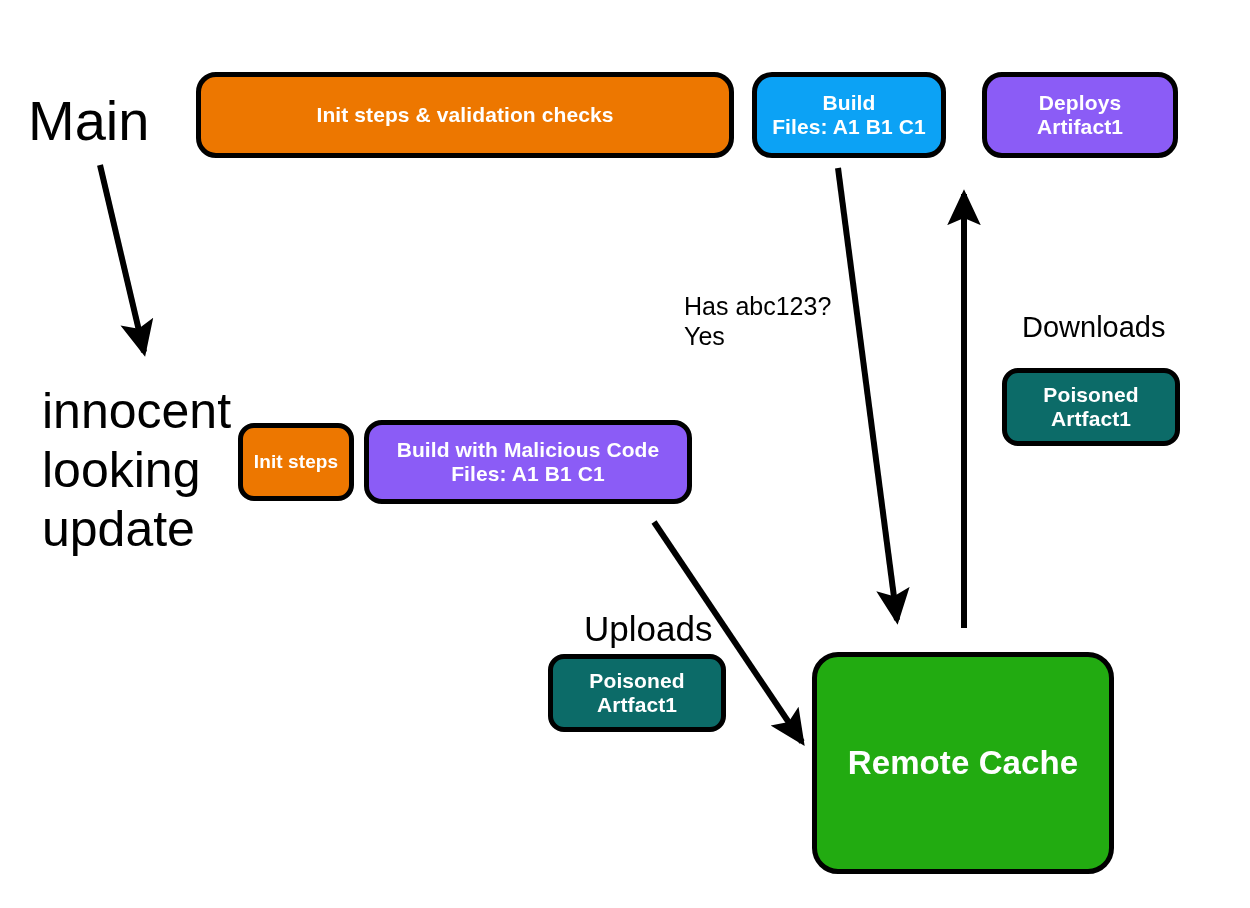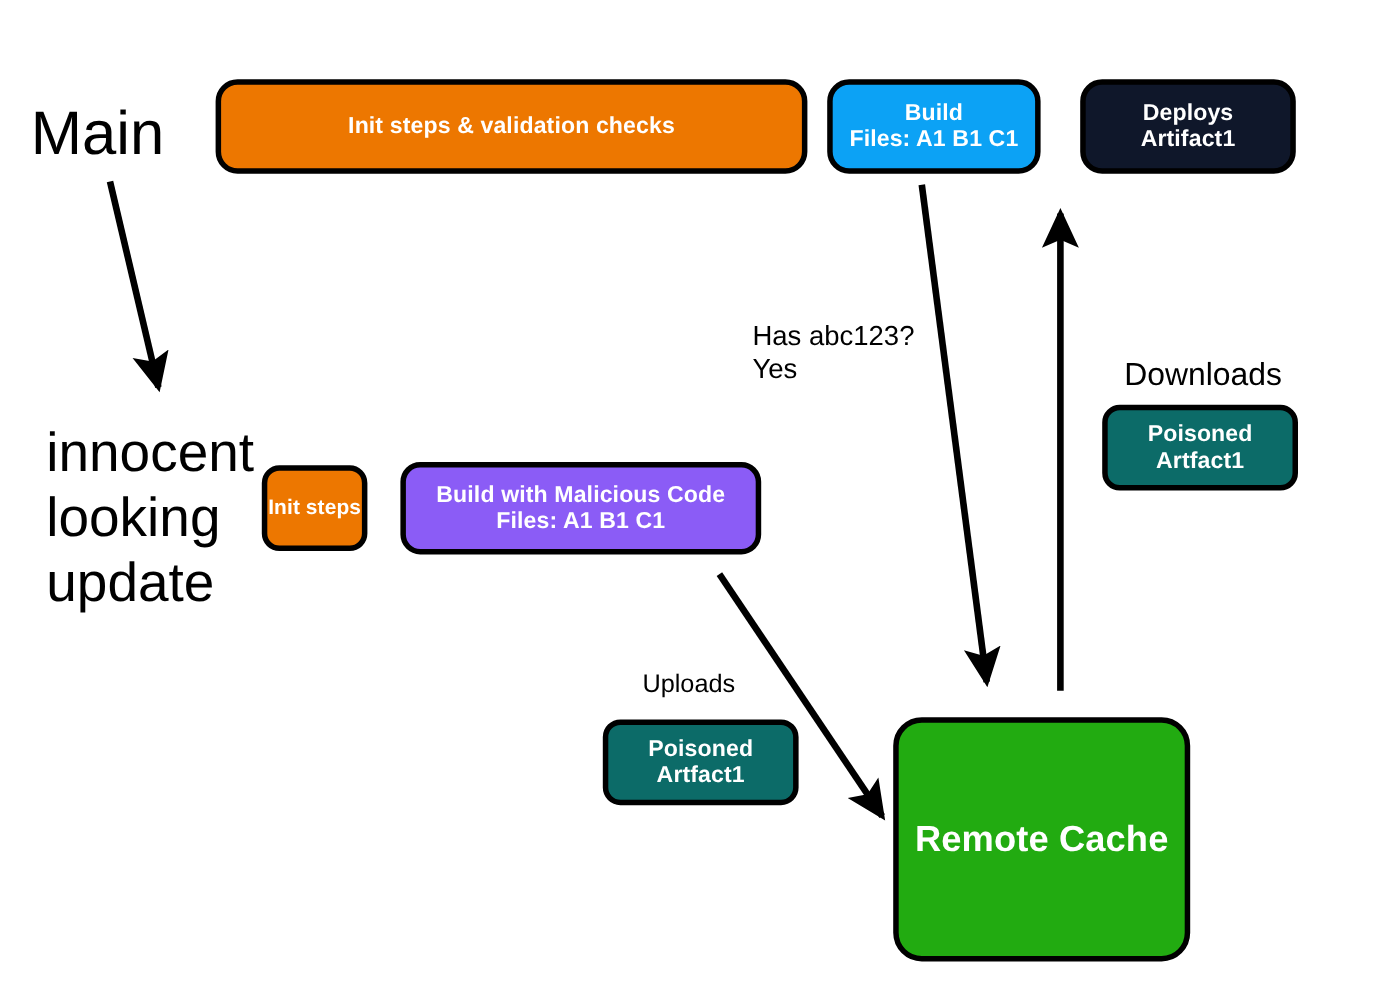--- a/index.html
+++ b/index.html
@@ -52,33 +52,33 @@
     white-space: pre-line;
     line-height: 1.18;
   }
 
   
   #main-label          { left: 28px;  top: 88px;  font-size: 56px; }
   #branch-label        { left: 42px;  top: 382px; font-size: 50px; }
 
   #node-init-validation{ left: 196px; top: 72px;  width: 538px; height: 86px;  background: #ED7700; font-size: 21px; border-radius: 20px; align-items: center; }
   #node-build-main     { left: 752px; top: 72px;  width: 194px; height: 86px;  background: #0CA2F5; font-size: 21px; border-radius: 20px; }
-  #node-deploys        { left: 982px; top: 72px;  width: 196px; height: 86px;  background: #0f172a; font-size: 21px; border-radius: 20px; }
+  #node-deploys        { left: 982px; top: 72px;  width: 196px; height: 86px;  background: #8b5cf6; font-size: 21px; border-radius: 20px; }
 
-  #node-init-steps     { left: 238px; top: 423px; width: 96px; height: 78px;  background: #ED7700; font-size: 19px; border-radius: 16px; }
+  #node-init-steps     { left: 238px; top: 423px; width: 116px; height: 78px;  background: #ED7700; font-size: 19px; border-radius: 16px; }
   #node-build-mal      { left: 364px; top: 420px; width: 328px; height: 84px;  background: #8b5cf6; font-size: 21px; border-radius: 18px; }
 
   #label-has-abc       { left: 684px; top: 292px; font-size: 25px; }
-  #label-downloads     { left: 1022px;top: 324px; font-size: 29px; }
-  #label-uploads       { left: 584px; top: 608px; font-size: 23px; }
+  #label-downloads     { left: 1022px;top: 310px; font-size: 29px; }
+  #label-uploads       { left: 584px; top: 608px; font-size: 35px; }
 
   #node-poisoned-down  { left: 1002px;top: 368px; width: 178px; height: 78px;  background: #0C6B68; font-size: 21px; border-radius: 16px; }
   #node-poisoned-up    { left: 548px; top: 654px; width: 178px; height: 78px;  background: #0C6B68; font-size: 21px; border-radius: 16px; }
 
-  #node-remote-cache   { left: 812px; top: 652px; width: 270px; height: 222px; background: #22AB11; font-size: 33px; border-radius: 26px; }
+  #node-remote-cache   { left: 812px; top: 652px; width: 302px; height: 222px; background: #22AB11; font-size: 33px; border-radius: 26px; }
 </style>
 </head>
 <body>
 
 <div id="canvas">
 
   <svg class="arrow-layer" viewBox="0 0 1250 908" width="1250" height="908" xmlns="http://www.w3.org/2000/svg">
     <defs>
       <marker id="ah" markerWidth="7" markerHeight="7" refX="5.2" refY="3.2" orient="auto" markerUnits="strokeWidth">
         <path d="M0,0.4 L6,3.2 L0,6 L1.2,3.2 Z" fill="#000000"></path>

